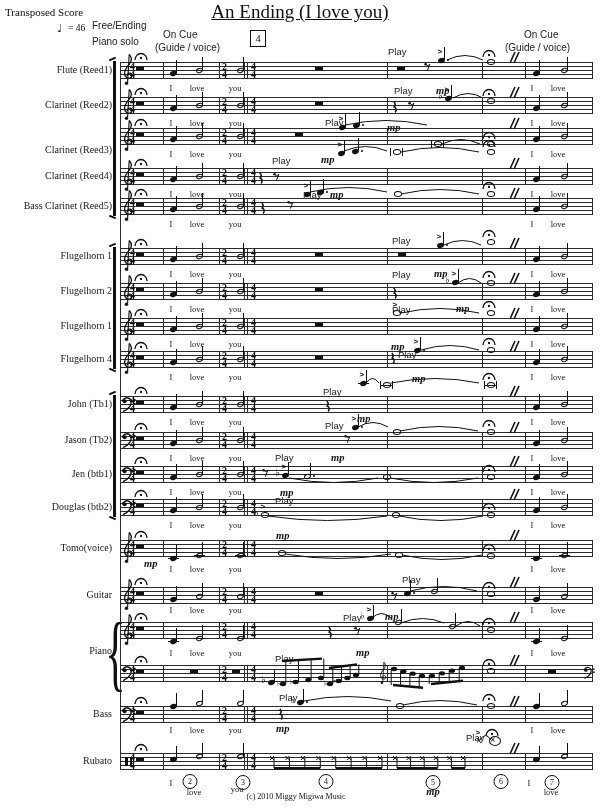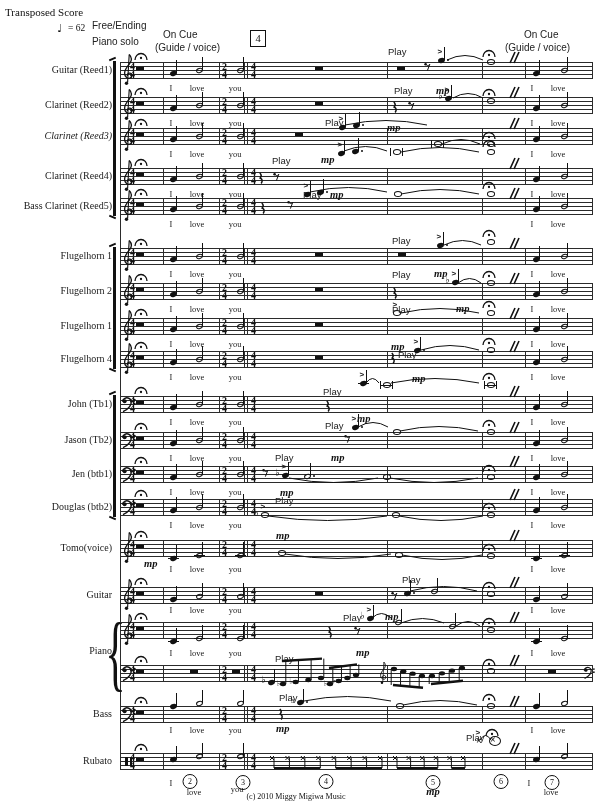--- a/index.html
+++ b/index.html
@@ -34,22 +34,23 @@
   .reh-box{width:14px;height:15px;border:1.2px solid #111;font-size:10.5px;line-height:15px;
            text-align:center;font-family:"Liberation Serif",serif;}
   .xnote{font-family:"Liberation Serif",serif;font-size:10px;font-weight:bold;}
   .brace{font-family:"Liberation Serif",serif;transform:scaleX(.5);transform-origin:center;}
 </style>
 </head>
 <body>
 
 <div id="page">
   <div class="abs small-serif" style="left:5px;top:6px;">Transposed Score</div>
+  <div class="abs title" style="left:300px;top:1px;transform:translateX(-50%);">An Ending (I love you)</div>
   <div class="abs" style="left:57px;top:22px;font-size:11px;font-family:'DejaVu Sans',sans-serif;">♩</div>
-  <div class="abs serif" style="left:68px;top:23px;font-size:9.5px;">= 62</div>
+  <div class="abs serif" style="left:68px;top:23px;font-size:9.5px;">= 46</div>
   <div class="abs cue-text" style="left:92px;top:20px;font-size:10px;">Free/Ending</div>
   <div class="abs cue-text" style="left:92px;top:36px;font-size:10px;">Piano solo</div>
   <div class="abs cue-text" style="left:163px;top:29px;font-size:10px;">On Cue</div>
   <div class="abs cue-text" style="left:155px;top:42px;font-size:10px;">(Guide / voice)</div>
   <div class="abs reh-box" style="left:250px;top:30px;">4</div>
   <div class="abs cue-text" style="left:524px;top:29px;font-size:10px;">On Cue</div>
   <div class="abs cue-text" style="left:505px;top:42px;font-size:10px;">(Guide / voice)</div>
 
   <div id="score" class="abs" style="left:0;top:0;width:600px;height:810px;">
       <div class="abs" style="left: 120px; top: 62px; width: 1.2px; height: 708px; background: rgb(43, 43, 43);"></div>
@@ -57,21 +58,21 @@
       <div class="abs" style="left: 109px; top: 58px; width: 7px; height: 2.2px; background: rgb(17, 17, 17); transform: rotate(-22deg);"></div>
       <div class="abs" style="left: 109px; top: 216px; width: 7px; height: 2.2px; background: rgb(17, 17, 17); transform: rotate(22deg);"></div>
       <div class="abs" style="left: 112.5px; top: 247px; width: 3px; height: 122px; background: rgb(17, 17, 17);"></div>
       <div class="abs" style="left: 109px; top: 244px; width: 7px; height: 2.2px; background: rgb(17, 17, 17); transform: rotate(-22deg);"></div>
       <div class="abs" style="left: 109px; top: 369px; width: 7px; height: 2.2px; background: rgb(17, 17, 17); transform: rotate(22deg);"></div>
       <div class="abs" style="left: 112.5px; top: 395px; width: 3px; height: 122px; background: rgb(17, 17, 17);"></div>
       <div class="abs" style="left: 109px; top: 392px; width: 7px; height: 2.2px; background: rgb(17, 17, 17); transform: rotate(-22deg);"></div>
       <div class="abs" style="left: 109px; top: 517px; width: 7px; height: 2.2px; background: rgb(17, 17, 17); transform: rotate(22deg);"></div>
       <div class="abs brace" style="left: 95px; top: 609.5px; font-size: 85px; line-height: 85px;">{</div>
       <div class="abs inst-label" style="left: 0px; top: 645px;">Piano</div>
-      <div class="abs inst-label" style="left: 0px; top: 64px;">Guitar (Reed1)</div>
+      <div class="abs inst-label" style="left: 0px; top: 64px;">Flute (Reed1)</div>
       <div class="abs stafflines" style="left: 120px; top: 62px; width: 472px;"></div>
       <div class="abs bar" style="left: 163px; top: 62px;"></div>
       <div class="abs bar" style="left: 219px; top: 62px;"></div>
       <div class="abs bar" style="left: 387px; top: 62px;"></div>
       <div class="abs bar" style="left: 482px; top: 62px;"></div>
       <div class="abs bar" style="left: 525px; top: 62px;"></div>
       <div class="abs bar" style="left: 592px; top: 62px;"></div>
       <div class="abs bar" style="left: 243.5px; top: 62px;"></div>
       <div class="abs bar" style="left: 246.5px; top: 62px;"></div>
       <svg width="14" height="34" style="position: absolute; left: 121px; top: 53px; overflow: visible;">
@@ -190,21 +191,21 @@
         <circle cx="1.6" cy="2.2" r="1.3" fill="#111"></circle>
         <path d="M2.6,3.2 C3.8,3.8 5,3.6 5.8,2.2 L3.4,8.6" stroke="#111" fill="none" stroke-width="1"></path>
       </svg>
       <div class="abs notehead filled" style="left: 445px; top: 95.5px;"></div>
       <div class="abs stem" style="left: 450.6px; top: 85px;"></div>
       <div class="abs" style="left: 438px; top: 90px; font-size: 10px; font-family: &quot;DejaVu Sans&quot;, sans-serif;">♭</div>
       <div class="abs sans" style="left: 444.5px; top: 85px; font-size: 8px; font-weight: bold;">&gt;</div>
       <svg width="32" height="10" style="position: absolute; left: 452px; top: 89px; overflow: visible;">
         <path d="M1,9 Q 16,0 31,9" stroke="#111" fill="none" stroke-width="1"></path>
       </svg>
-      <div class="abs inst-label" style="left: 0px; top: 130px; font-style: italic;">Clarinet (Reed3)</div>
+      <div class="abs inst-label" style="left: 0px; top: 144px;">Clarinet (Reed3)</div>
       <div class="abs stafflines" style="left: 120px; top: 128px; width: 472px;"></div>
       <div class="abs bar" style="left: 163px; top: 128px;"></div>
       <div class="abs bar" style="left: 219px; top: 128px;"></div>
       <div class="abs bar" style="left: 387px; top: 128px;"></div>
       <div class="abs bar" style="left: 482px; top: 128px;"></div>
       <div class="abs bar" style="left: 525px; top: 128px;"></div>
       <div class="abs bar" style="left: 592px; top: 128px;"></div>
       <div class="abs bar" style="left: 243.5px; top: 128px;"></div>
       <div class="abs bar" style="left: 246.5px; top: 128px;"></div>
       <svg width="14" height="34" style="position: absolute; left: 121px; top: 119px; overflow: visible;">

